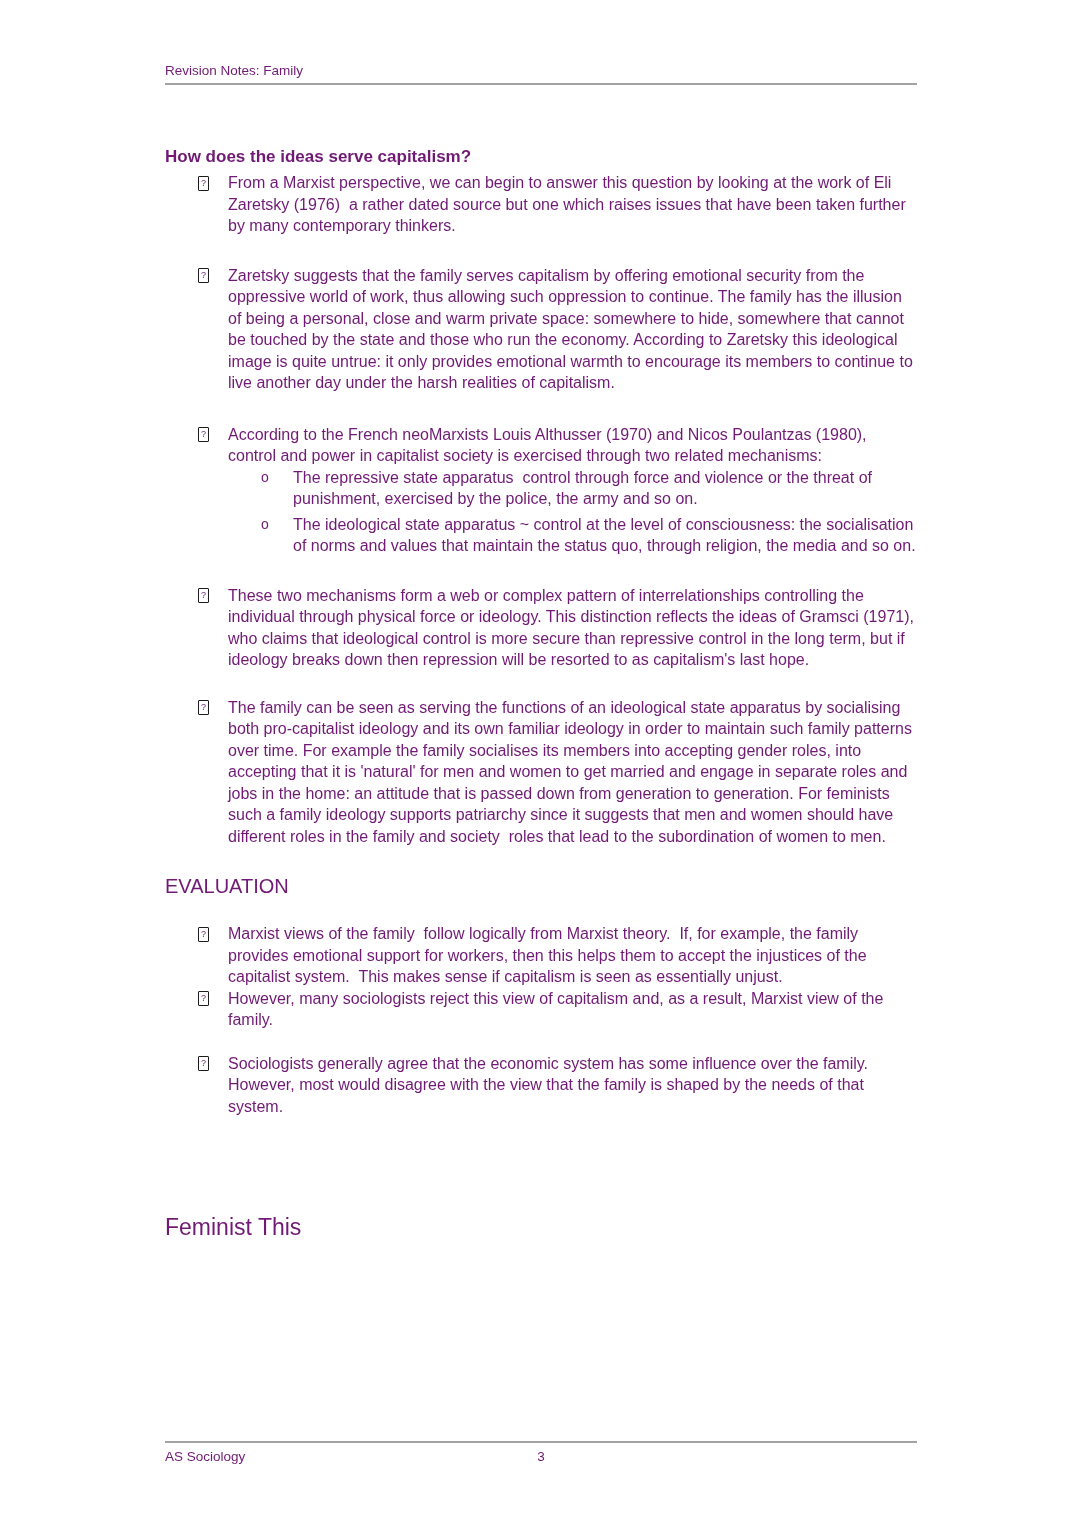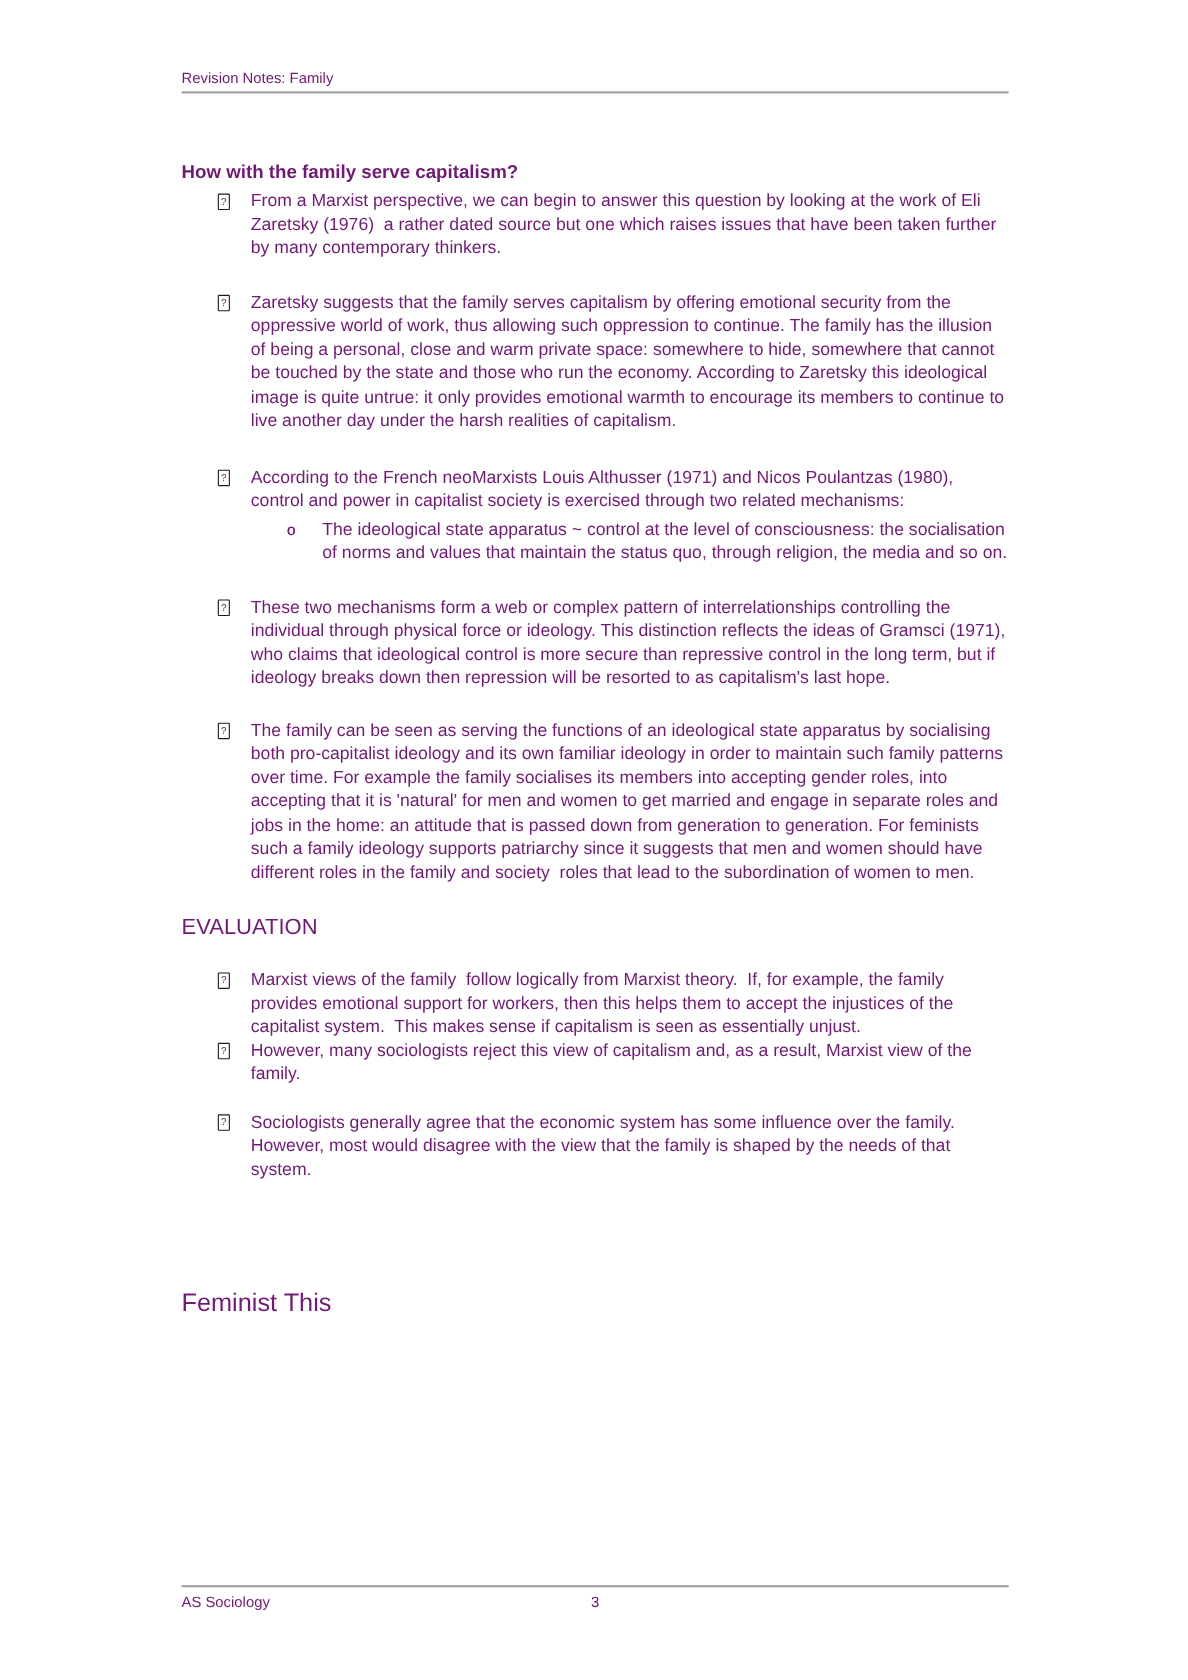--- a/index.html
+++ b/index.html
@@ -134,40 +134,41 @@
 
 <div class="page">
 
   <div class="header">
     <div class="header-title">Revision Notes: Family</div>
     <div class="rule"></div>
   </div>
 
   <div class="content">
 
-    <h2 class="section-heading">How with the family serve capitalism?</h2>
+    <h2 class="section-heading">How does the ideas serve capitalism?</h2>
 
     <ul class="bullets">
 
       <li class="bullet mb28">
         <span class="tofu">?</span>
         <span class="btext">From a Marxist perspective, we can begin to answer this question by looking at the work of Eli Zaretsky (1976)  a rather dated source but one which raises issues that have been taken further by many contemporary thinkers.</span>
       </li>
 
       <li class="bullet mb30">
         <span class="tofu">?</span>
         <span class="btext">Zaretsky suggests that the family serves capitalism by offering emotional security from the oppressive world of work, thus allowing such oppression to continue. The family has the illusion of being a personal, close and warm private space: somewhere to hide, somewhere that cannot be touched by the state and those who run the economy. According to Zaretsky this ideological image is quite untrue: it only provides emotional warmth to encourage its members to continue to live another day under the harsh realities of capitalism.</span>
       </li>
 
       <li class="bullet mb28">
         <span class="tofu">?</span>
-        <span class="btext">According to the French neoMarxists Louis Althusser (1971) and Nicos Poulantzas (1980), control and power in capitalist society is exercised through two related mechanisms:</span>
+        <span class="btext">According to the French neoMarxists Louis Althusser (1970) and Nicos Poulantzas (1980), control and power in capitalist society is exercised through two related mechanisms:</span>
         <ul class="subbullets">
           <li class="subbullet">
             <span class="circle-marker">o</span>
+            <span class="btext">The repressive state apparatus  control through force and violence or the threat of punishment, exercised by the police, the army and so on.</span>
           </li>
           <li class="subbullet">
             <span class="circle-marker">o</span>
             <span class="btext">The ideological state apparatus ~ control at the level of consciousness: the socialisation of norms and values that maintain the status quo, through religion, the media and so on.</span>
           </li>
         </ul>
       </li>
 
       <li class="bullet mb26">
         <span class="tofu">?</span>

